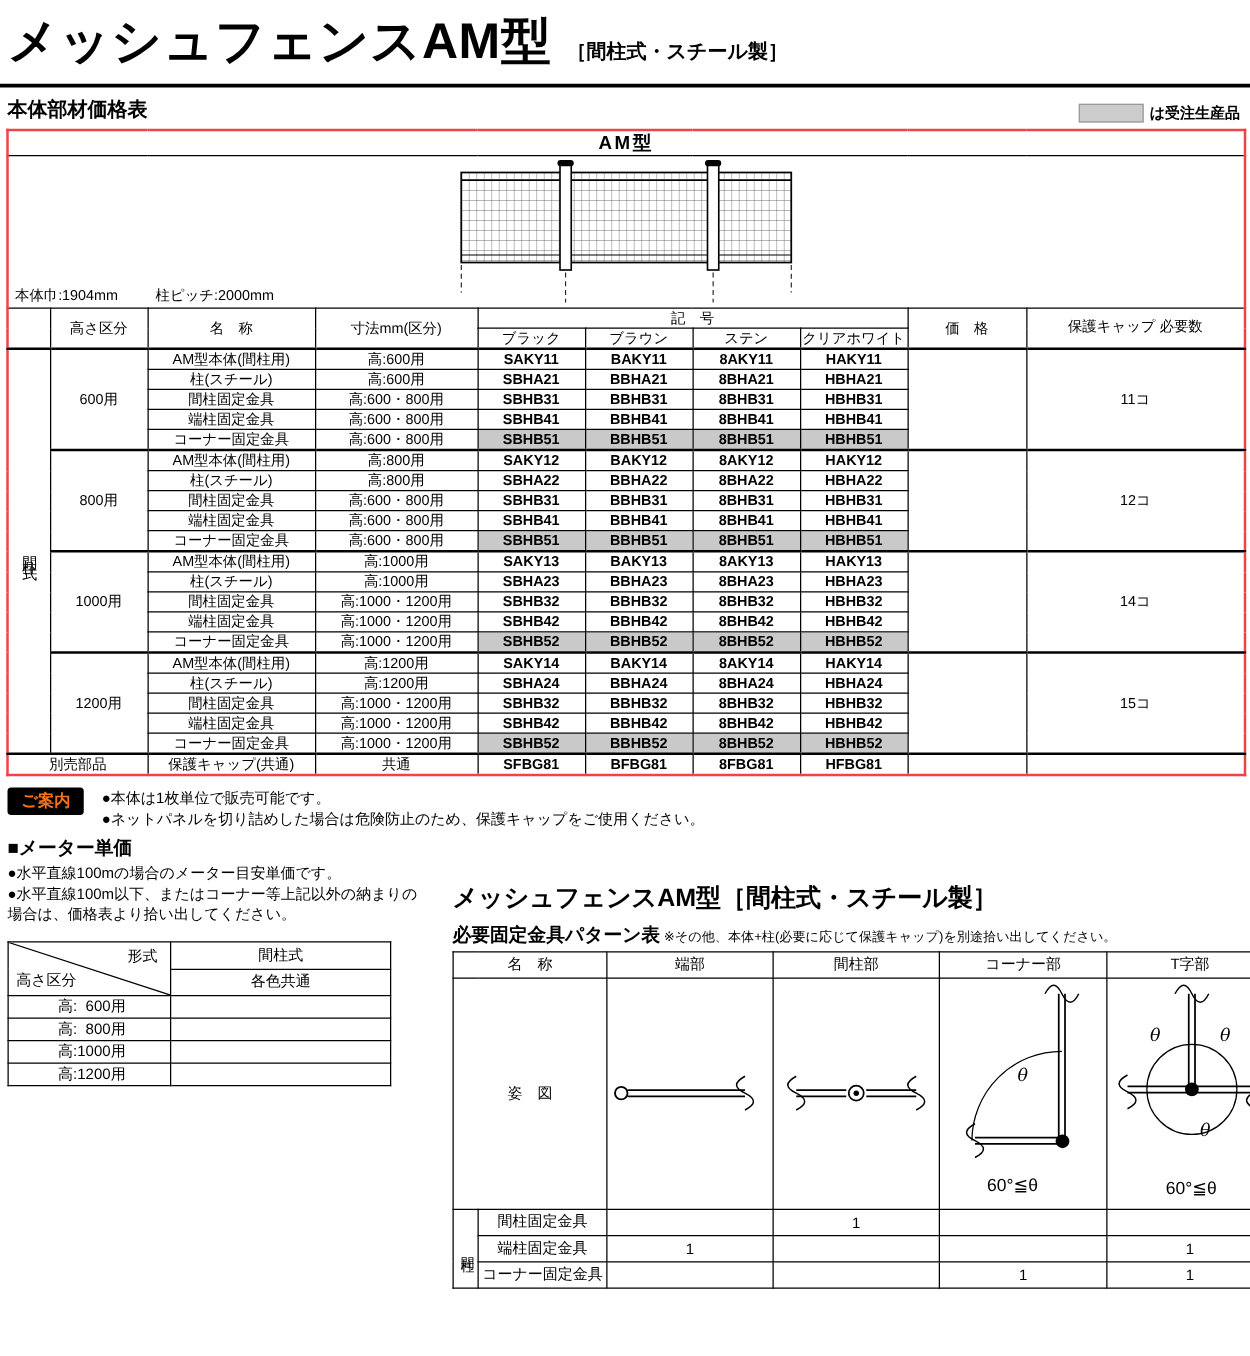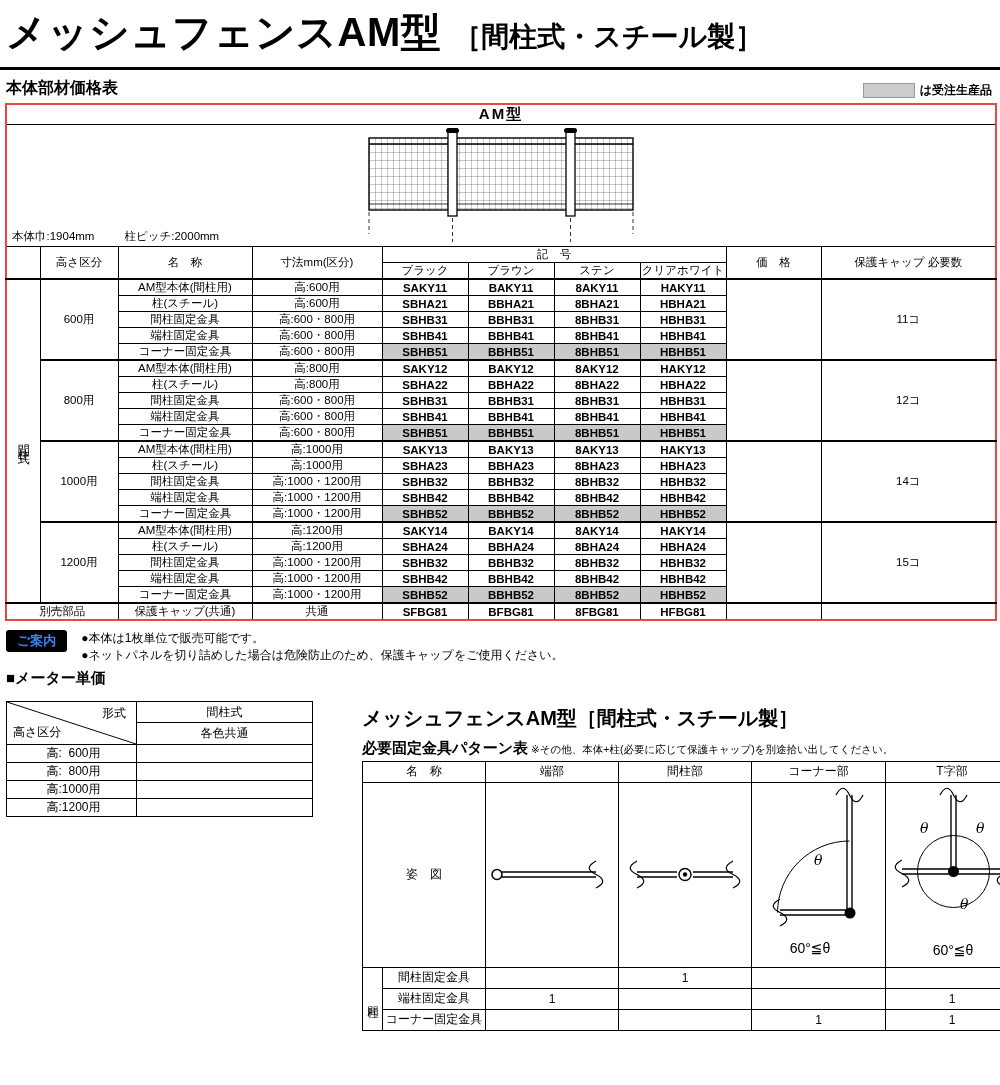--- a/index.html
+++ b/index.html
@@ -4,21 +4,21 @@
 <style>
   * { margin:0; padding:0; box-sizing:border-box; }
   body {
     width:1000px; height:1085px; overflow:hidden;
     background:#fff; color:#000;
     font-family:"Liberation Sans","DejaVu Sans",sans-serif;
   }
   
   .title-bar { display:flex; align-items:baseline; gap:12px; padding:5px 8px 7px 6px; border-bottom:3px solid #000; }
   .title-main { font-size:40px; font-weight:bold; letter-spacing:.5px; }
-  .title-sub  { font-size:28px; font-weight:bold; }
+  .title-sub  { font-size:16px; font-weight:bold; }
   .subhead { display:flex; justify-content:space-between; align-items:flex-end; padding:8px 8px 4px 6px; }
   .subhead-left { font-size:16px; font-weight:bold; }
   .legend { display:flex; align-items:center; gap:5px; font-size:12px; font-weight:bold; }
   .legend-swatch { width:52px; height:15px; background:#ccc; border:1px solid #999; }
   
   table { border-collapse:collapse; table-layout:fixed; }
   
   .main-table { width:990px; margin:0 5px; border:2px solid #ef4444; font-size:11.5px; }
   .main-table td { border:1px solid #000; text-align:center; vertical-align:middle; height:16px; padding:0 1px; overflow:hidden; white-space:nowrap; }
   .am-head { font-size:15px; font-weight:bold; height:26px; letter-spacing:2px; }
@@ -26,21 +26,21 @@
   .fence-svg { display:block; margin:3px auto 0; }
   .dims-note { position:absolute; left:5px; bottom:2px; display:flex; gap:30px; font-size:11.5px; }
   .hd { height:22px; }
   .code { font-weight:bold; }
   .shaded { background:#c9c9c9; }
   .vlabel { writing-mode:vertical-rl; -webkit-text-orientation:upright; text-orientation:upright; font-size:12px; letter-spacing:4px; }
   tr.gstart > td { border-top:2px solid #000; }
   .cap-head { white-space:pre-line; line-height:1.2; }
   
   .guide { display:flex; gap:14px; align-items:flex-start; margin:9px 6px 4px; }
-  .guide-label { background:#000; color:#3b82f6; font-size:13px; font-weight:bold; padding:2px 11px; border-radius:3px; flex:0 0 auto; }
+  .guide-label { background:#000; color:#f97316; font-size:13px; font-weight:bold; padding:2px 11px; border-radius:3px; flex:0 0 auto; }
   .guide-lines { font-size:12px; line-height:1.45; }
   
   .bottom { display:flex; margin:3px 5px 0 6px; }
   .bottom-left { width:332px; flex:0 0 auto; }
   .meter-title { font-size:15px; font-weight:bold; }
   .meter-lines { font-size:12px; line-height:1.4; margin-top:2px; }
   .mini-table { width:306px; margin-top:13px; border:1px solid #000; font-size:12px; }
   .mini-table td { border:1px solid #000; text-align:center; vertical-align:middle; height:16px; }
   .mini-h1 { height:23px; } .mini-h2 { height:20px; }
   .diag-cell { position:relative; padding:0; }
@@ -334,20 +334,24 @@
   <div class="guide-lines">
     <div>●本体は1枚単位で販売可能です。</div>
     <div>●ネットパネルを切り詰めした場合は危険防止のため、保護キャップをご使用ください。</div>
   </div>
 </div>
 
 <div class="bottom">
 
   <div class="bottom-left">
     <div class="meter-title">■メーター単価</div>
+    <div class="meter-lines">
+      <div>●水平直線100mの場合のメーター目安単価です。</div>
+      <div>●水平直線100m以下、またはコーナー等上記以外の納まりの場合は、価格表より拾い出してください。</div>
+    </div>
     <table class="mini-table">
       <colgroup>
           <col style="width:130px">
           <col style="width:176px">
         </colgroup>
       <tbody>
           <tr>
         <td class="diag-cell" rowspan="2" style="height:43px;">
           <svg class="diag-svg" viewBox="0 0 130 43" preserveAspectRatio="none">
             <line x1="0" y1="0" x2="130" y2="43" stroke="#000" stroke-width="1"></line>

